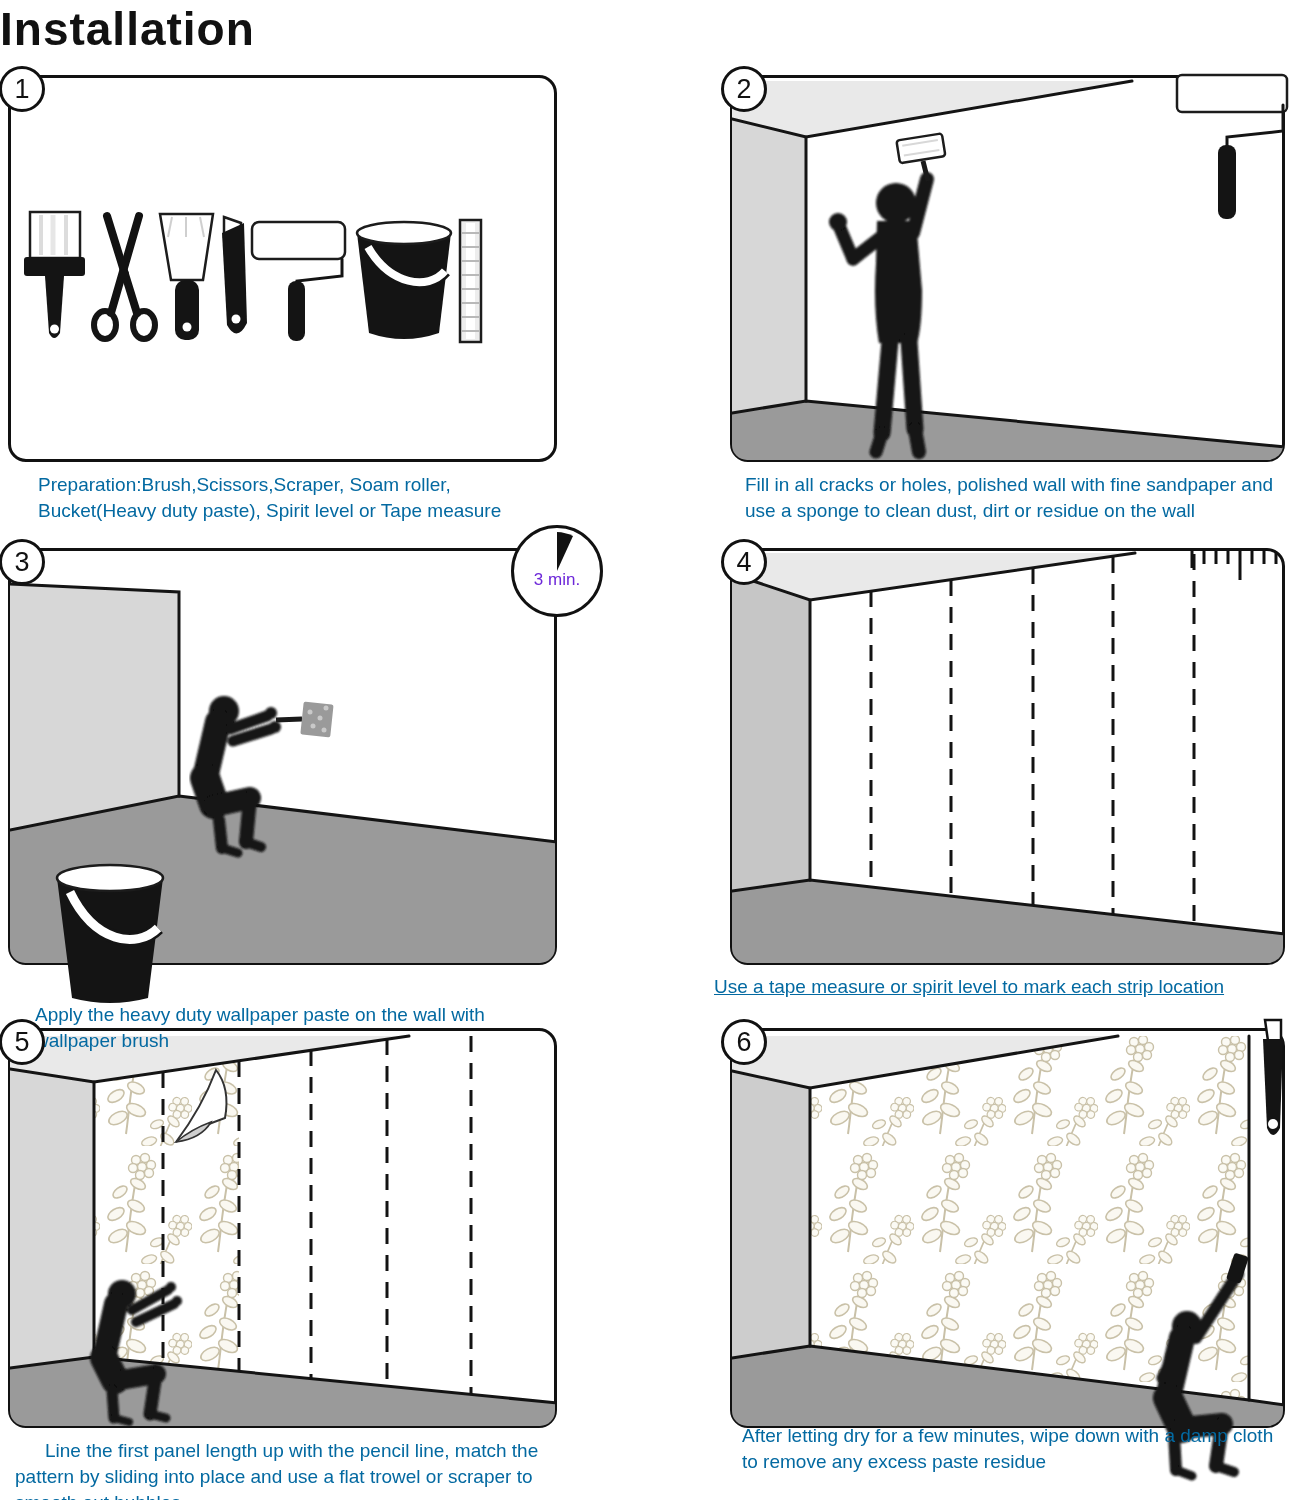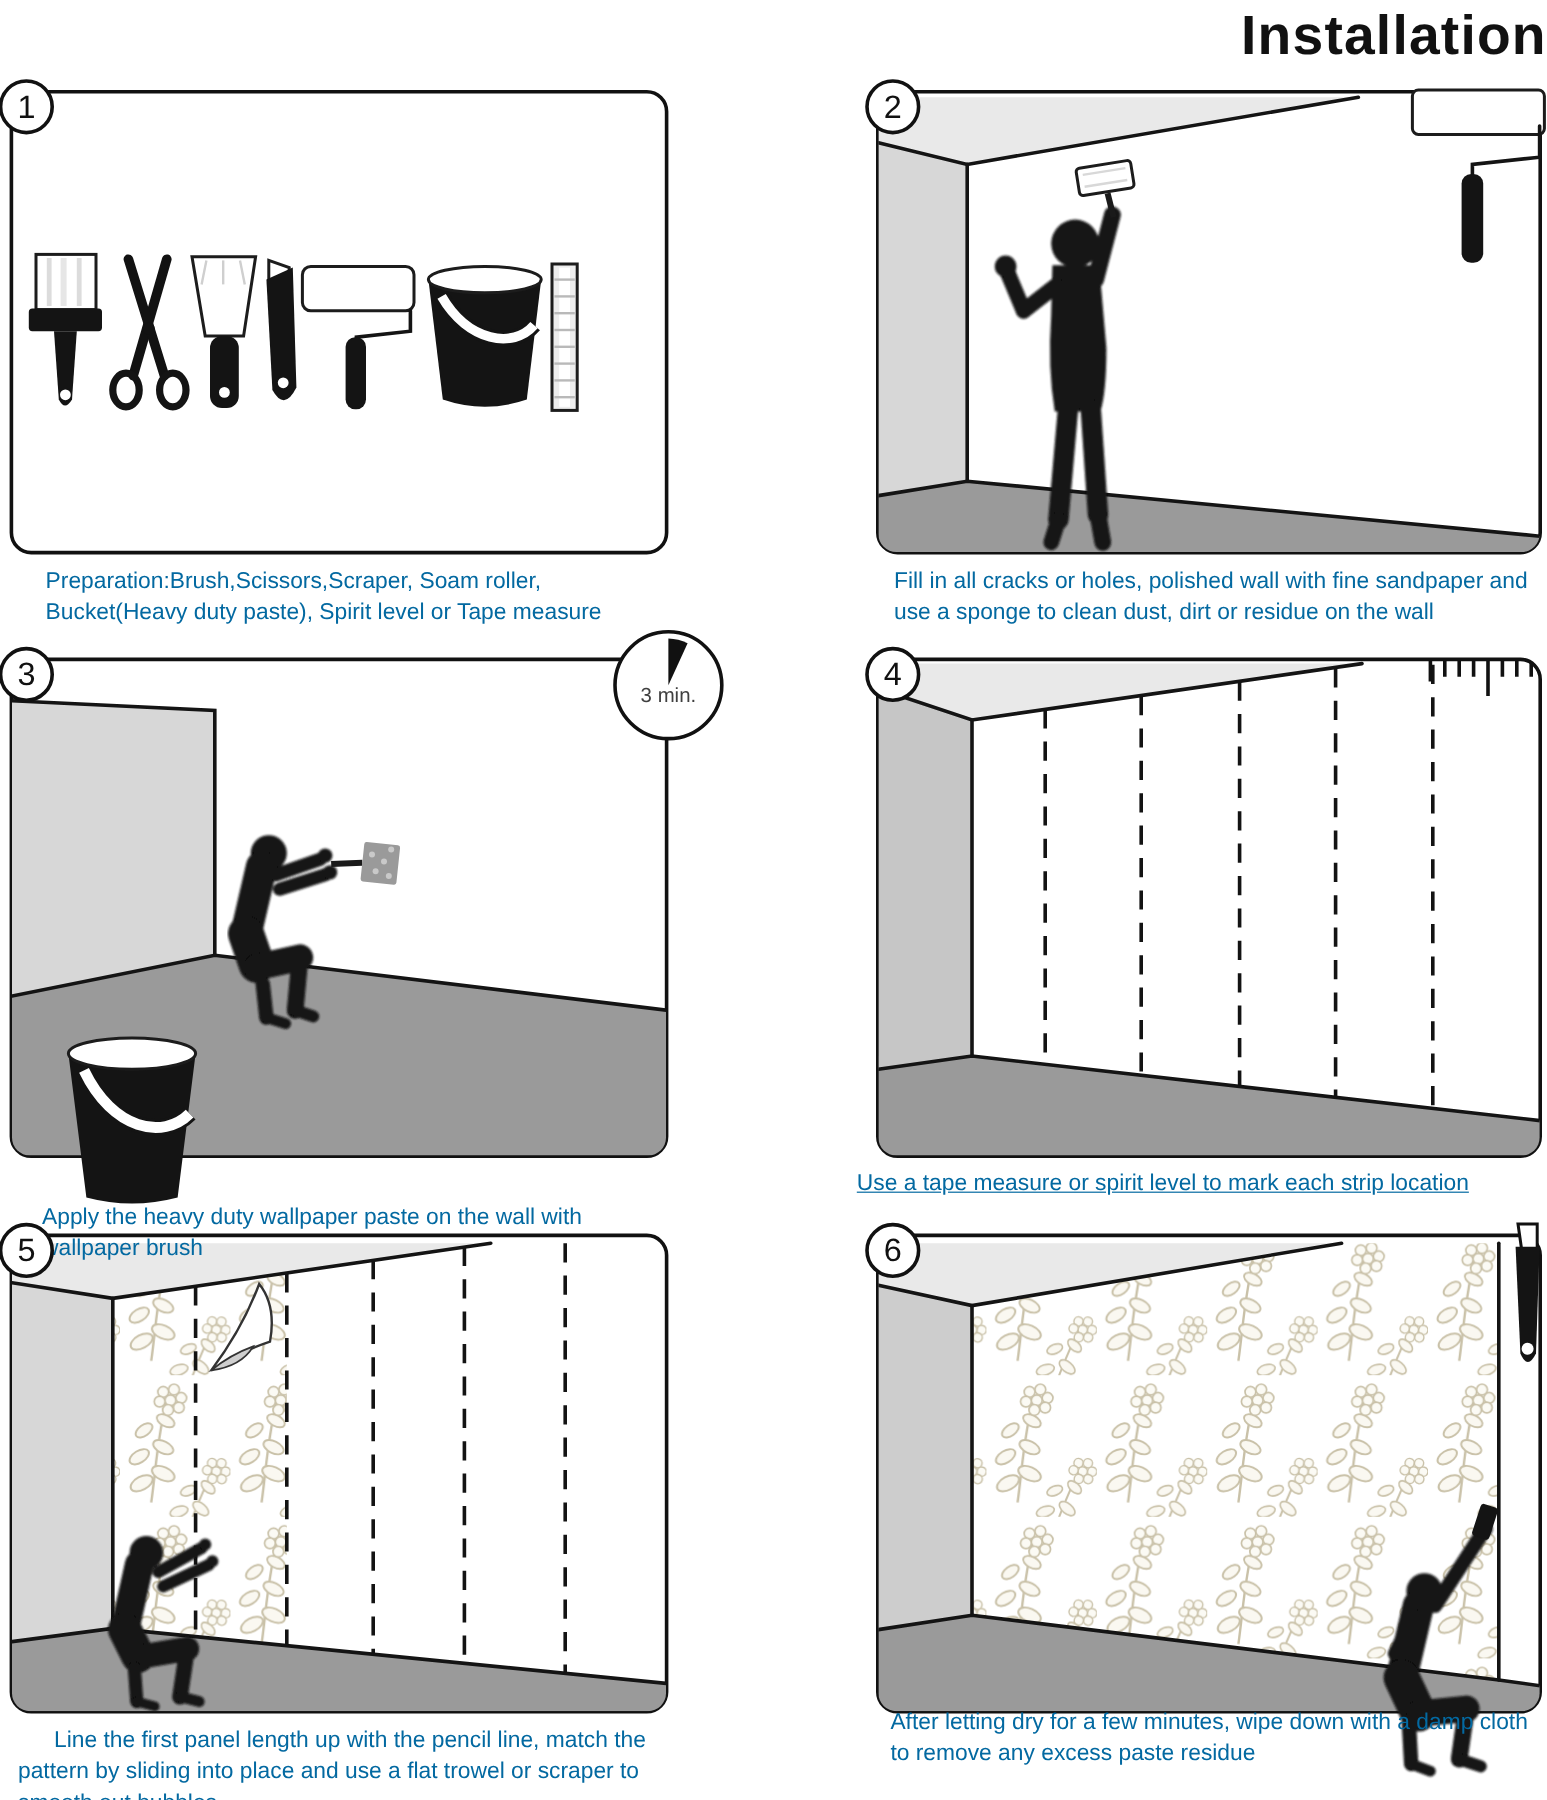--- a/index.html
+++ b/index.html
@@ -1,33 +1,33 @@
 <!DOCTYPE html>
 <html style="--ink: #141414; --silhouette: #121212; --ceiling: #e9e9e9; --left-wall: #d7d7d7; --left-wall-dark: #c6c6c6; --floor: #9a9a9a; --wallpaper-line: #c9c1a8;"><head>
 <meta charset="utf-8">
 <style>
   html,body{margin:0;padding:0;background:#ffffff;}
   .page{position:relative;width:1289px;height:1500px;background:#fff;
         font-family:"Liberation Sans",sans-serif;color:#111;overflow:hidden;}
-  .page-title{position:absolute;left:0;top:0;width:100%;text-align:right;
+  .page-title{position:absolute;left:0;top:0;width:100%;text-align:left;
         font-size:46px;font-weight:bold;letter-spacing:1px;line-height:58px;}
   .panel{position:absolute;border:3px solid #111;border-radius:18px;background:#fff;box-sizing:border-box;}
   .panel svg{position:absolute;left:-3px;top:-3px;overflow:visible;display:block;}
   .badge{position:absolute;left:-12px;top:-12px;width:46px;height:46px;border-radius:50%;
          background:#fff;border:3px solid #111;box-sizing:border-box;z-index:5;
          display:flex;align-items:center;justify-content:center;
          font-size:27px;font-weight:normal;color:#111;}
   .caption{position:absolute;font-size:19px;line-height:26px;color:#0369a1;}
   .caption.indent{text-indent:30px;}
   .nowrap{white-space:nowrap;}
   .clock{position:absolute;left:500px;top:-26px;width:92px;height:92px;border-radius:50%;
          background:#fff;border:3px solid #111;box-sizing:border-box;z-index:6;}
   .clock svg{position:absolute;left:0;top:0;width:86px;height:86px;overflow:visible;}
   .clock .clock-label{position:absolute;left:0;top:42px;width:100%;text-align:center;
-         font-size:17px;color:#404040;}
+         font-size:17px;color:#6d28d9;}
   
   .ceil{fill:var(--ceiling);}
   .lwall{fill:var(--left-wall);}
   .lwall-dark{fill:var(--left-wall-dark);}
   .floor{fill:var(--floor);}
   .oline{stroke:var(--ink);stroke-width:3;fill:none;stroke-linecap:round;}
   .sil{fill:var(--silhouette);}
   .limb{stroke:var(--silhouette);fill:none;stroke-linecap:round;}
   .dashline{stroke:#131313;stroke-width:3;fill:none;stroke-dasharray:16 11;}
   .tickline{stroke:#111;stroke-width:3;}

